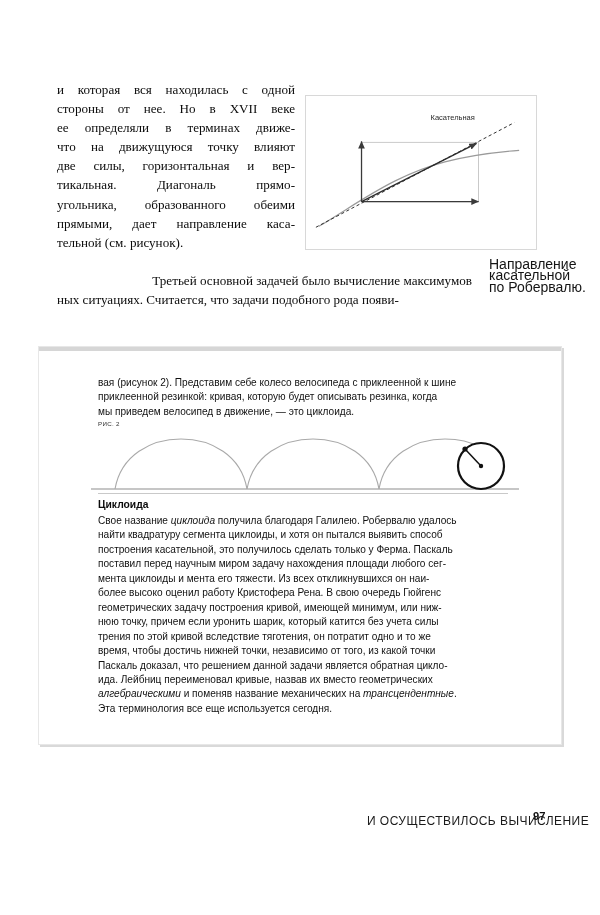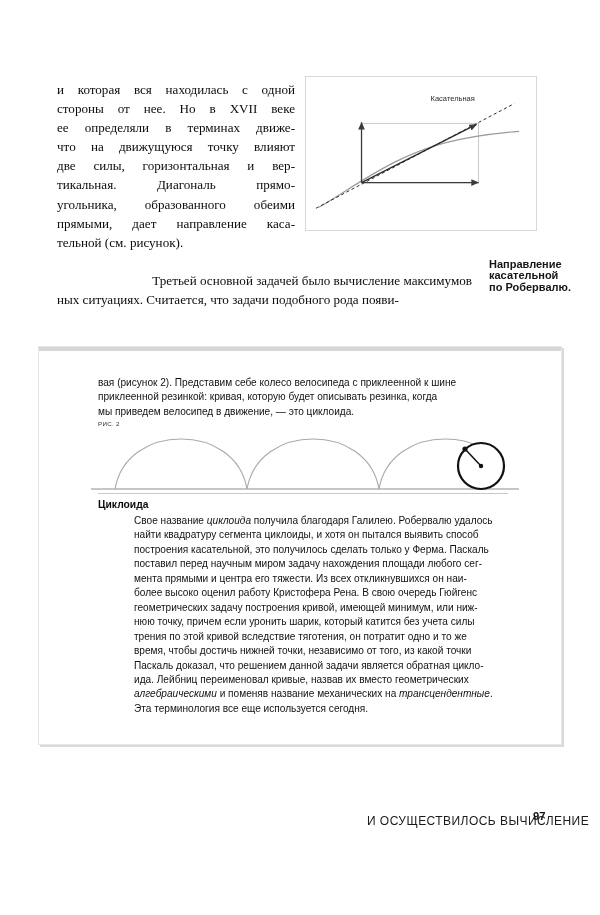--- a/index.html
+++ b/index.html
@@ -62,21 +62,21 @@
   }
   #wide-para .para-line.indent {
     text-indent: 19px;
     text-align: right;
   }
 
   
   #tangent-figure {
     position: absolute;
     left: 305px;
-    top: 76px;
+    top: 95px;
     width: 232px;
     height: 155px;
     border: 1px solid #d8d8d8;
     background: #ffffff;
     box-sizing: border-box;
   }
   #tangent-figure svg {
     display: block;
     width: 100%;
     height: 100%;
@@ -87,22 +87,22 @@
     fill: #2b2b2b;
   }
 
   
   #margin-caption {
     position: absolute;
     left: 489px;
     top: 259px;
     width: 100px;
     font-family: "Liberation Sans", sans-serif;
-    font-size: 11px;
-    font-weight: bold;
+    font-size: 14px;
+    font-weight: normal;
     line-height: 11.4px;
     color: #151515;
   }
   #margin-caption span { display: block; }
 
   
   #cycloid-panel {
     position: absolute;
     left: 38px;
     top: 346px;
@@ -178,21 +178,21 @@
   #panel-body {
     position: absolute;
     left: 59px;
     top: 167px;
     width: 412px;
     font-family: "Liberation Sans", sans-serif;
     font-size: 10.1px;
     line-height: 14.45px;
     color: #111111;
   }
-  #panel-body .para-line { display: block; white-space: nowrap; margin-left: 36px; }
+  #panel-body .para-line { display: block; white-space: nowrap; }
   #panel-body i { font-style: italic; }
 
   
   #footer-running-head {
     position: absolute;
     left: 339px;
     top: 814px;
     font-family: "Liberation Sans", sans-serif;
     font-size: 12px;
     letter-spacing: 0.45px;
@@ -293,21 +293,21 @@
 
   <div id="panel-divider"></div>
 
   <div id="panel-heading">Циклоида</div>
 
   <div id="panel-body">
     <span class="para-line">Свое название <i>циклоида</i> получила благодаря Галилею. Робервалю удалось</span>
     <span class="para-line">найти квадратуру сегмента циклоиды, и хотя он пытался выявить способ</span>
     <span class="para-line">построения касательной, это получилось сделать только у Ферма. Паскаль</span>
     <span class="para-line">поставил перед научным миром задачу нахождения площади любого сег-</span>
-    <span class="para-line">мента прямыми и центра его тяжести. Из всех откликнувшихся он наи-</span>
+    <span class="para-line">мента циклоиды и мента его тяжести. Из всех откликнувшихся он наи-</span>
     <span class="para-line">более высоко оценил работу Кристофера Рена. В свою очередь Гюйгенс</span>
     <span class="para-line">геометрических задачу построения кривой, имеющей минимум, или ниж-</span>
     <span class="para-line">нюю точку, причем если уронить шарик, который катится без учета силы</span>
     <span class="para-line">трения по этой кривой вследствие тяготения, он потратит одно и то же</span>
     <span class="para-line">время, чтобы достичь нижней точки, независимо от того, из какой точки</span>
     <span class="para-line">Паскаль доказал, что решением данной задачи является обратная цикло-</span>
     <span class="para-line">ида. Лейбниц переименовал кривые, назвав их вместо геометрических</span>
     <span class="para-line"><i>алгебраическими</i> и поменяв название механических на <i>трансцендентные</i>.</span>
     <span class="para-line">Эта терминология все еще используется сегодня.</span>
   </div>

